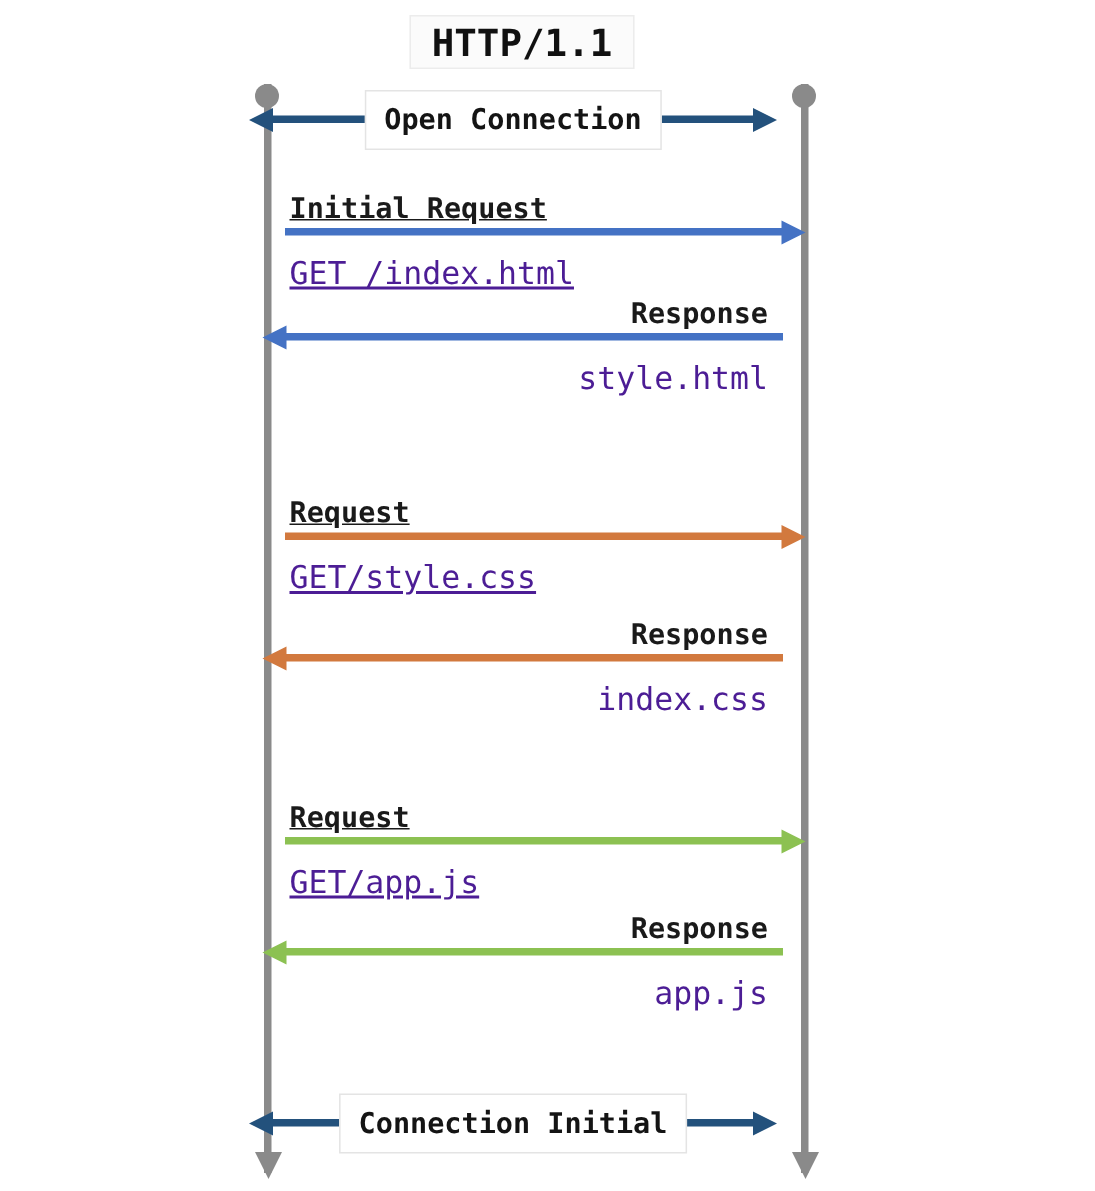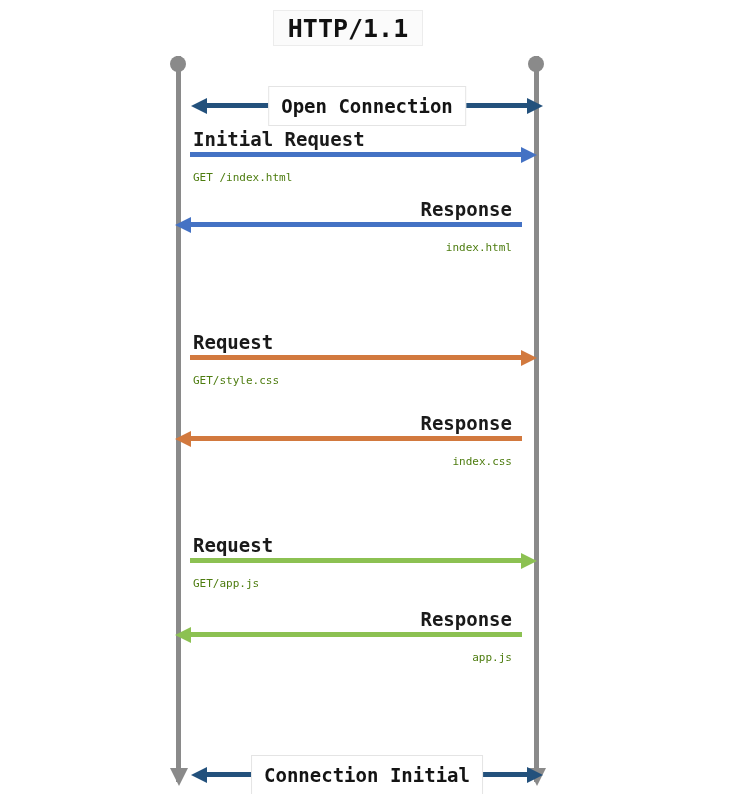--- a/index.html
+++ b/index.html
@@ -120,35 +120,34 @@
     font-weight: bold;
     font-size: 19px;
     color: #1a1a1a;
     white-space: nowrap;
     line-height: 1;
   }
   .msg-sub {
     position: absolute;
     font-family: "DejaVu Sans Mono", monospace;
     font-weight: normal;
-    font-size: 11px;
-    color: #4d7c0f;
+    font-size: 21px;
+    color: #4c1d95;
     white-space: nowrap;
     line-height: 1;
   }
-  .align-left  { left: 14px; text-align: left; }
+  .align-left  { left: 14px; text-align: left; text-decoration: underline; }
   .align-right { right: 25px; }
 
   
   .bidi {
     position: absolute;
-    left: 188px;
+    left: 163px;
     width: 358px;
     height: 40px;
-    margin-top: 26px;
   }
   .bidi .bidi-line {
     position: absolute;
     top: 17px;
     left: 18px;
     width: 322px;
     height: 5px;
     background: #23517c;
   }
   .bidi .bidi-head {
@@ -221,21 +220,21 @@
       <span class="arrow-head right"></span>
     </div>
     <span class="msg-sub align-left" style="top:42px;">GET /index.html</span>
   </div>
 
   <div class="msg" style="top:200px;">
     <span class="msg-label align-right" style="top:0px;">Response</span>
     <div class="arrow-line" style="top:22px; background:#4472c4; color:#4472c4;">
       <span class="arrow-head left"></span>
     </div>
-    <span class="msg-sub align-right" style="top:42px;">index.html</span>
+    <span class="msg-sub align-right" style="top:42px;">style.html</span>
   </div>
 
   <div class="msg" style="top:333px;">
     <span class="msg-label align-left" style="top:0px;">Request</span>
     <div class="arrow-line" style="top:22px; background:#d2793e; color:#d2793e;">
       <span class="arrow-head right"></span>
     </div>
     <span class="msg-sub align-left" style="top:42px;">GET/style.css</span>
   </div>
 

